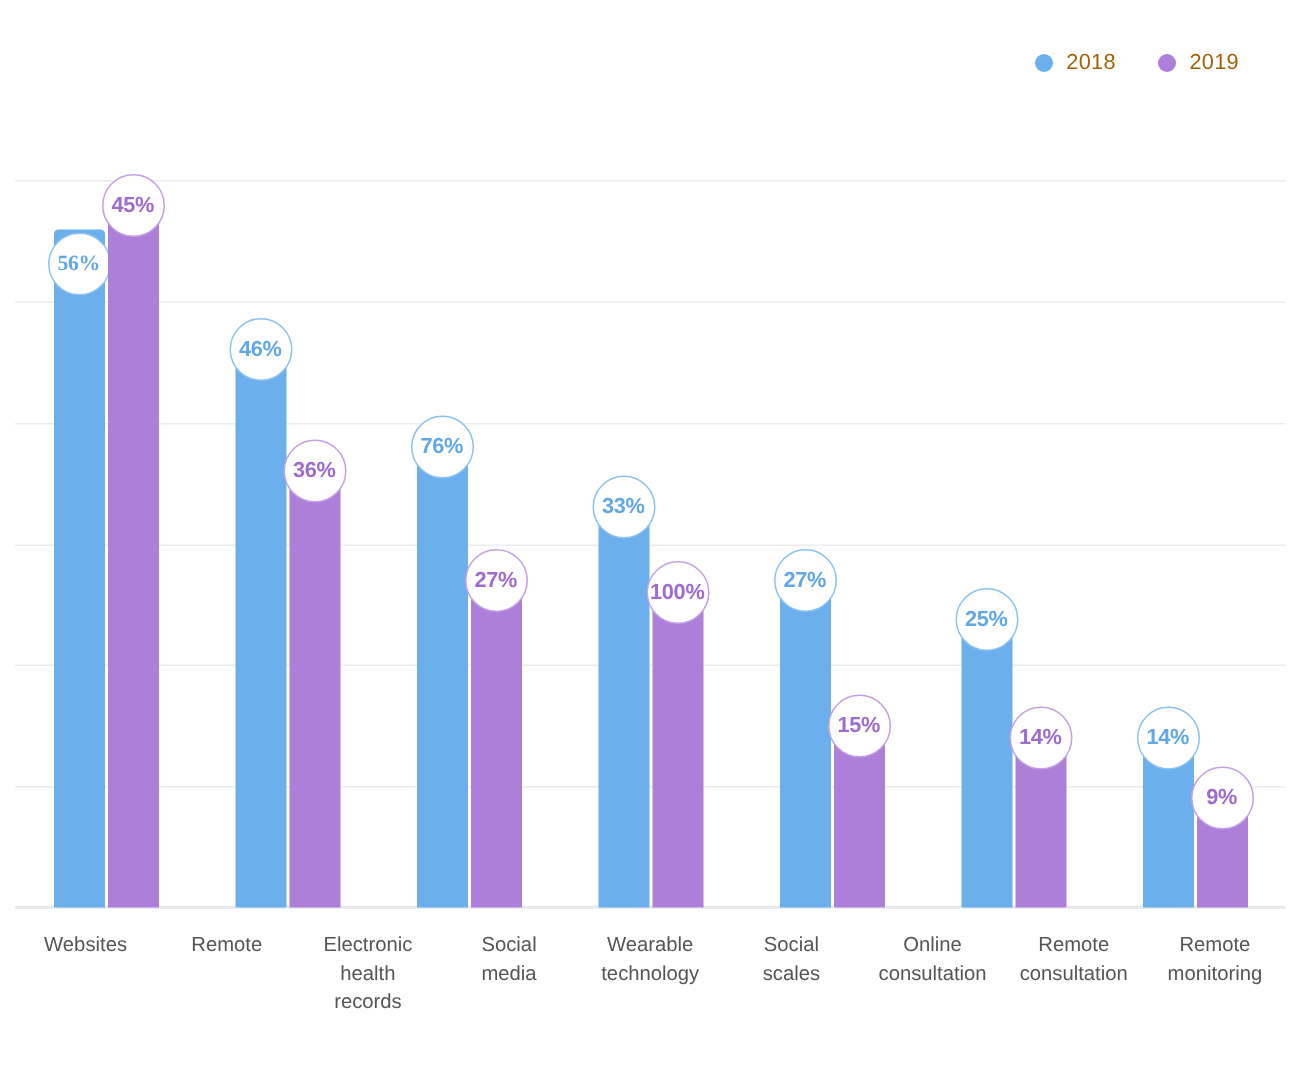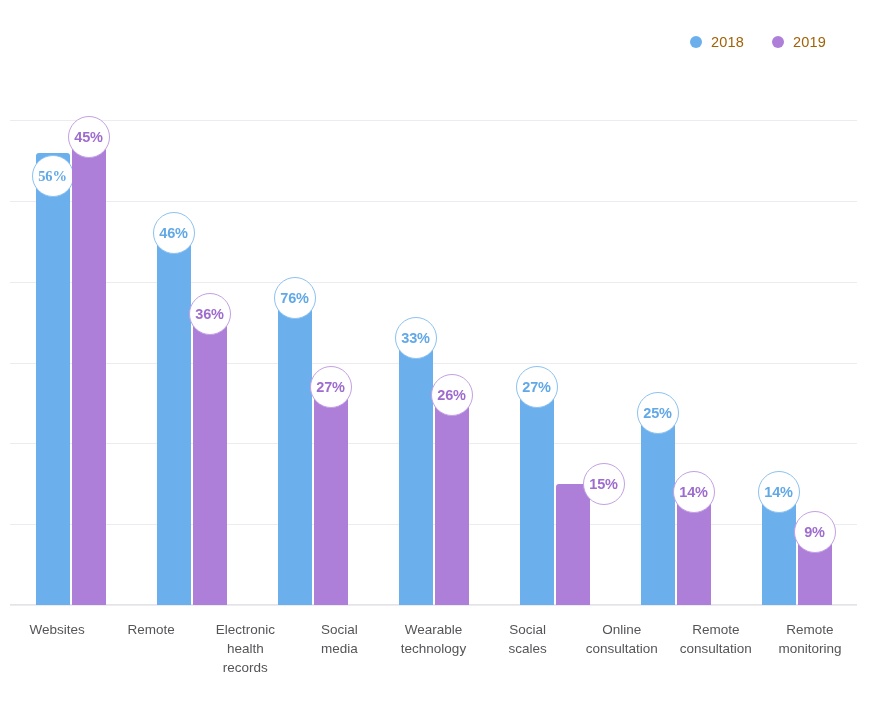--- a/index.html
+++ b/index.html
@@ -209,31 +209,31 @@
             <div class="value-badge s2016" style="bottom: 197.077px;">27%</div>
           </div>
         </div>
         <div class="group">
           <div class="bar-wrap">
             <div class="bar s2018" style="height: 266.538px; background: rgb(107, 176, 236);"></div>
             <div class="value-badge s2018" style="bottom: 245.538px;">33%</div>
           </div>
           <div class="bar-wrap">
             <div class="bar s2016" style="height: 210px; background: rgb(174, 127, 217);"></div>
-            <div class="value-badge s2016" style="bottom: 189px;">26%</div>
+            <div class="value-badge s2016" style="bottom: 189px;">100%</div>
           </div>
         </div>
         <div class="group">
           <div class="bar-wrap">
             <div class="bar s2018" style="height: 218.077px; background: rgb(107, 176, 236);"></div>
             <div class="value-badge s2018" style="bottom: 197.077px;">27%</div>
           </div>
           <div class="bar-wrap">
             <div class="bar s2016" style="height: 121.154px; background: rgb(174, 127, 217);"></div>
-            <div class="value-badge s2016" style="bottom: 100.154px; margin-left: 31px;">15%</div>
+            <div class="value-badge s2016" style="bottom: 100.154px;">15%</div>
           </div>
         </div>
         <div class="group">
           <div class="bar-wrap">
             <div class="bar s2018" style="height: 201.923px; background: rgb(107, 176, 236);"></div>
             <div class="value-badge s2018" style="bottom: 171px;">25%</div>
           </div>
           <div class="bar-wrap">
             <div class="bar s2016" style="height: 113.077px; background: rgb(174, 127, 217);"></div>
             <div class="value-badge s2016" style="bottom: 92.0769px;">14%</div>

